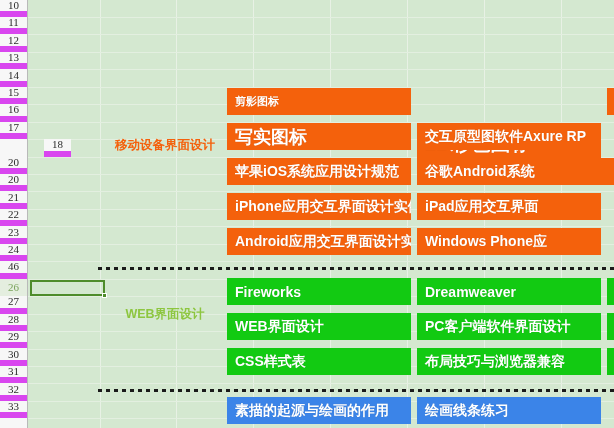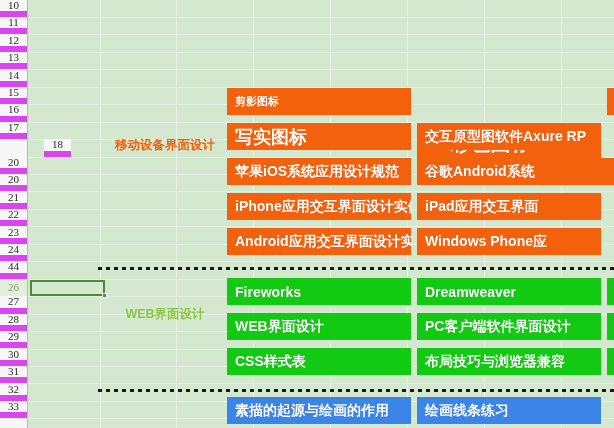--- a/index.html
+++ b/index.html
@@ -93,21 +93,21 @@
     <div class="rh" style="top: 86.75px; height: 17.45px;">15</div>
     <div class="rh" style="top: 104.2px; height: 17.45px;">16</div>
     <div class="rh" style="top: 121.65px; height: 17.45px;">17</div>
     <div class="rh" style="top: 139.1px; height: 17.45px; margin-left: 44px;">18</div>
     <div class="rh" style="top: 156.55px; height: 17.45px;">20</div>
     <div class="rh" style="top: 174px; height: 17.45px;">20</div>
     <div class="rh" style="top: 191.45px; height: 17.45px;">21</div>
     <div class="rh" style="top: 208.9px; height: 17.45px;">22</div>
     <div class="rh" style="top: 226.35px; height: 17.45px;">23</div>
     <div class="rh" style="top: 243.8px; height: 17.45px;">24</div>
-    <div class="rh" style="top: 261.25px; height: 17.45px;">44</div>
+    <div class="rh" style="top: 261.25px; height: 17.45px;">46</div>
     <div class="rh sel" style="top: 278.7px; height: 24px;">26</div>
     <div class="rh" style="top: 296.15px; height: 17.45px;">27</div>
     <div class="rh" style="top: 313.6px; height: 17.45px;">28</div>
     <div class="rh" style="top: 331.05px; height: 17.45px;">29</div>
     <div class="rh" style="top: 348.5px; height: 17.45px;">30</div>
     <div class="rh" style="top: 365.95px; height: 17.45px;">31</div>
     <div class="rh" style="top: 383.4px; height: 17.45px;">32</div>
     <div class="rh" style="top: 400.85px; height: 17.45px;">33</div>
   </div>
 

